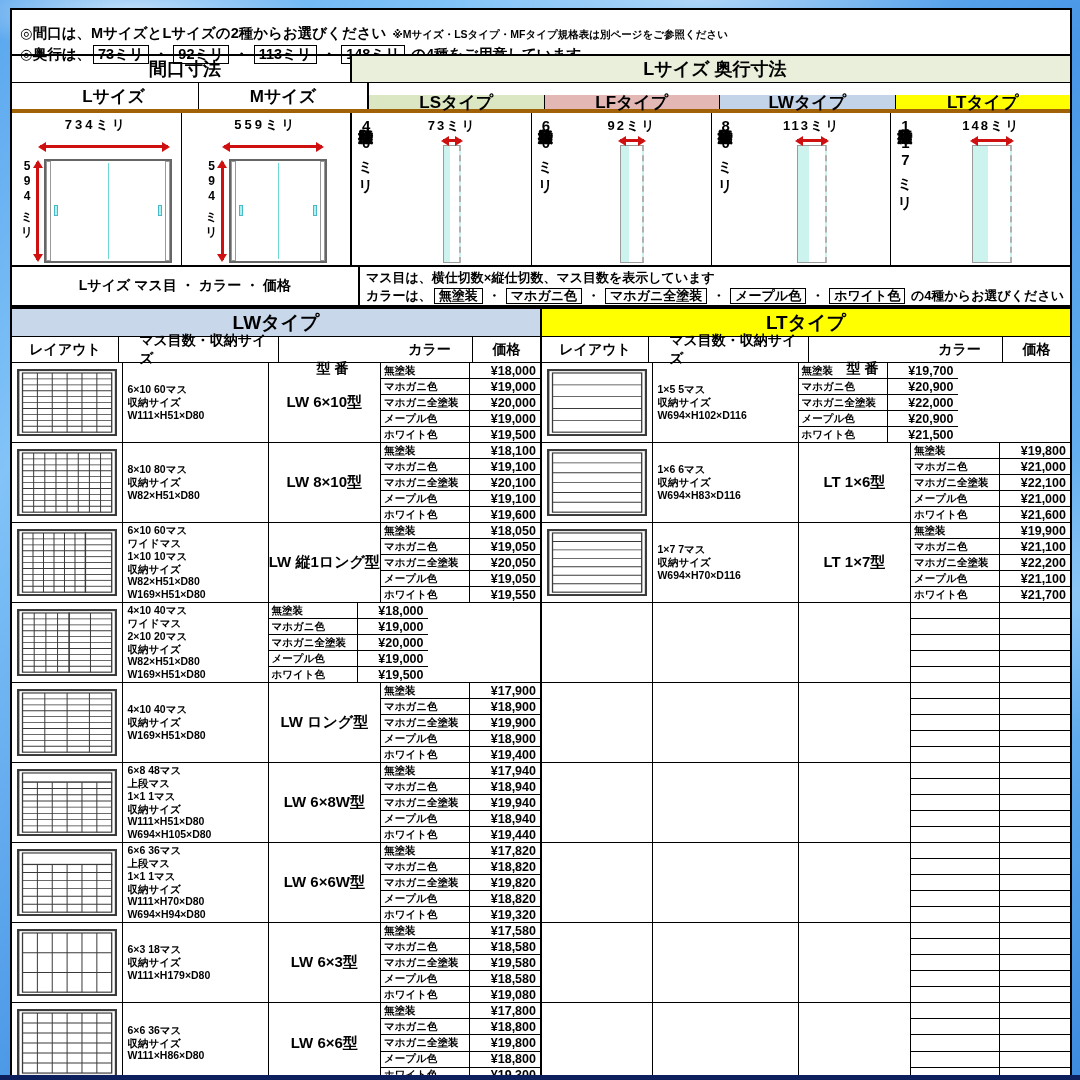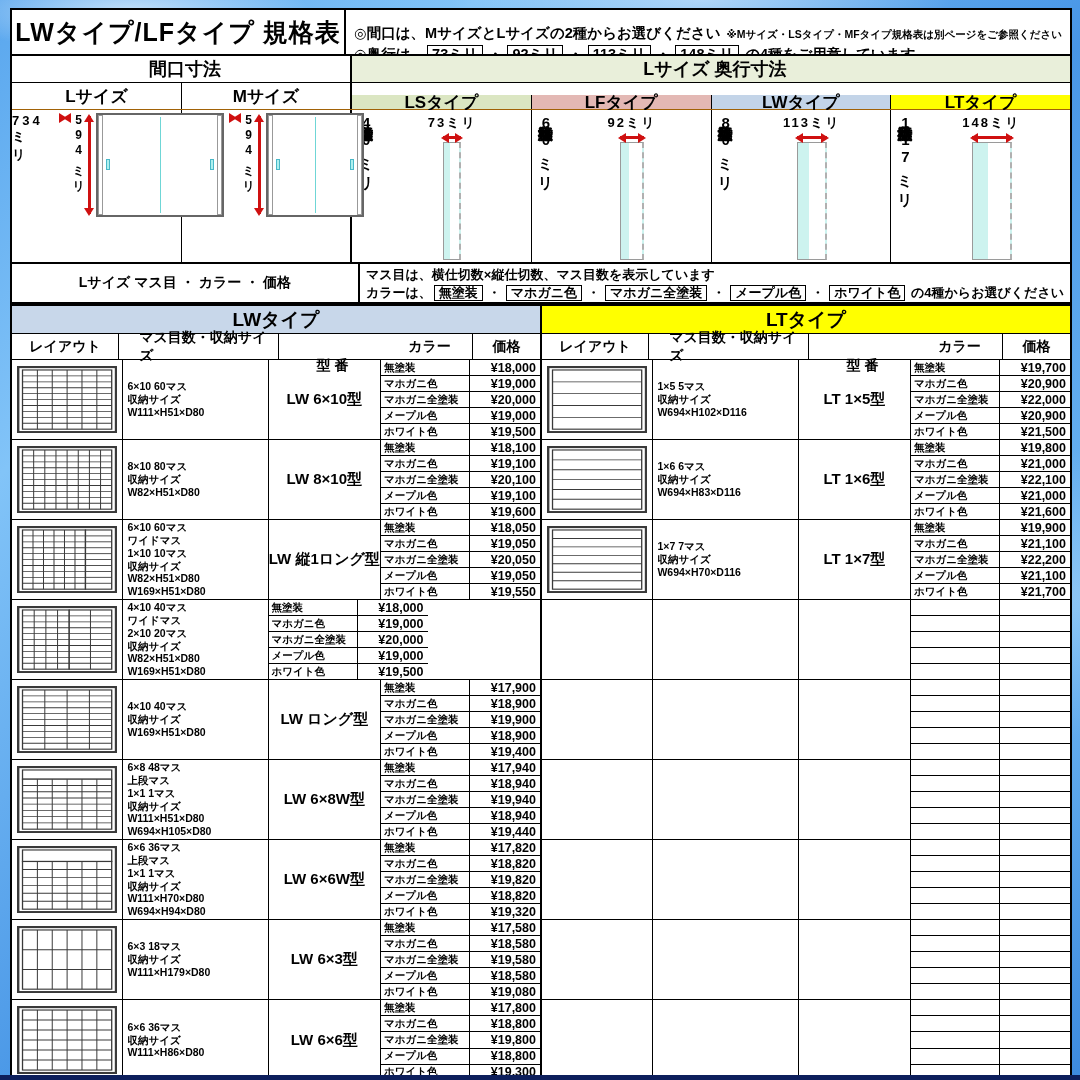--- a/index.html
+++ b/index.html
@@ -26,32 +26,32 @@
   .tn1 .small-note{font-size:10.5px;margin-left:6px;}
   .tn2{font-size:14.5px;margin-top:2px;white-space:nowrap;}
   .box{display:inline-block;border:1.5px solid #000;padding:0 4px;margin:0 2px;line-height:1.15;}
   .sep{margin:0 3px;}
   
   .dims{border:2px solid #000;border-top:none;background:#fff;box-sizing:border-box;}
   .dims-head-row{display:flex;height:26px;border-bottom:1px solid #000;}
   .width-head{width:340px;border-right:2px solid #000;}
   .depth-head{flex:1;background:#e9efda;}
   .hcell{display:flex;align-items:center;justify-content:center;font-size:18px;font-weight:bold;box-sizing:border-box;padding-left:8px;}
-  .dims-sub-row{display:flex;height:26px;border-bottom:1px solid #a16207;}
+  .dims-sub-row{display:flex;height:26px;border-bottom:4px solid #a16207;padding-left:17px;}
   .sub-cell{display:flex;align-items:center;justify-content:center;font-size:17px;font-weight:bold;
     border-right:1px solid #000;box-sizing:border-box;}
   .sub-cell:last-child{border-right:none;}
   .w170{width:170px;}
   .sub-cell.m2{border-right:2px solid #000;}
   .depth-label{flex:1;margin-top:12px;}
   .dims-body-row{display:flex;height:152px;}
   .dims-cell{border-right:1px solid #000;box-sizing:border-box;background:#fff;}
   .dims-cell:last-child{border-right:none;}
   
-  .cab-cell{width:170px;display:flex;flex-direction:row;align-items:flex-start;padding-top:3px;gap:8px;}
+  .cab-cell{width:170px;display:flex;flex-direction:column;align-items:center;padding-top:3px;gap:8px;}
   .cab-cell.m2{border-right:2px solid #000;}
   .cab-width-label{font-size:13px;font-weight:bold;letter-spacing:3px;}
   .cab-harrow{margin-top:3px;margin-bottom:3px;margin-left:14px;}
   .cab-l .cab-harrow{width:128px;}
   .cab-m .cab-harrow{width:98px;}
   .cab-main{display:flex;align-items:flex-start;}
   .cab-height-label{writing-mode:vertical-rl;text-orientation:upright;font-size:12px;font-weight:bold;
     line-height:1;height:104px;display:flex;align-items:center;letter-spacing:1px;}
   .cab-varrow{height:98px;margin:3px 5px 0 3px;}
   .cab-box{height:104px;border:2px solid #666;position:relative;background:#fff;box-sizing:border-box;}
@@ -117,21 +117,20 @@
   .pprice{flex:1;display:flex;align-items:center;justify-content:flex-end;padding-right:4px;
     font-weight:bold;font-size:12.5px;box-sizing:border-box;}
 </style>
 </head>
 <body>
 
 <div class="page">
   <div class="sheet">
 
     <div class="topbar">
-      <div class="title-cell">LWタイプ/LFタイプ 規格表</div>
       <div class="topnote">
         <div class="tn1">
           <span>◎間口は、MサイズとLサイズの2種からお選びください</span><span class="small-note">※Mサイズ・LSタイプ・MFタイプ規格表は別ページをご参照ください</span>
         </div>
         <div class="tn2">
           <span>◎奥行は、</span><span id="depth-opts"><span class="box">73ミリ</span><span class="sep">・</span><span class="box">92ミリ</span><span class="sep">・</span><span class="box">113ミリ</span><span class="sep">・</span><span class="box">148ミリ</span></span> <span>の4種をご用意しています</span>
         </div>
       </div>
     </div>
 
@@ -727,21 +726,20 @@
                   <line x1="5.5" y1="31.3" x2="94.5" y2="31.3" stroke="#3a3a3a" stroke-width="1"></line>
                   <line x1="5.5" y1="44.7" x2="94.5" y2="44.7" stroke="#3a3a3a" stroke-width="1"></line>
                   <line x1="5.5" y1="58.1" x2="94.5" y2="58.1" stroke="#3a3a3a" stroke-width="1"></line>
                 </svg>
               </div>
               <div class="c-desc">
                 <div>1×5  5マス</div>
                 <div>収納サイズ</div>
                 <div>W694×H102×D116</div>
               </div>
-              <div class="c-model">LT 1×5型</div>
               <div class="c-prices">
                 <div class="prow">
                   <div class="pcolor">無塗装</div>
                   <div class="pprice">¥19,700</div>
                 </div>
                 <div class="prow">
                   <div class="pcolor">マホガニ色</div>
                   <div class="pprice">¥20,900</div>
                 </div>
                 <div class="prow">

